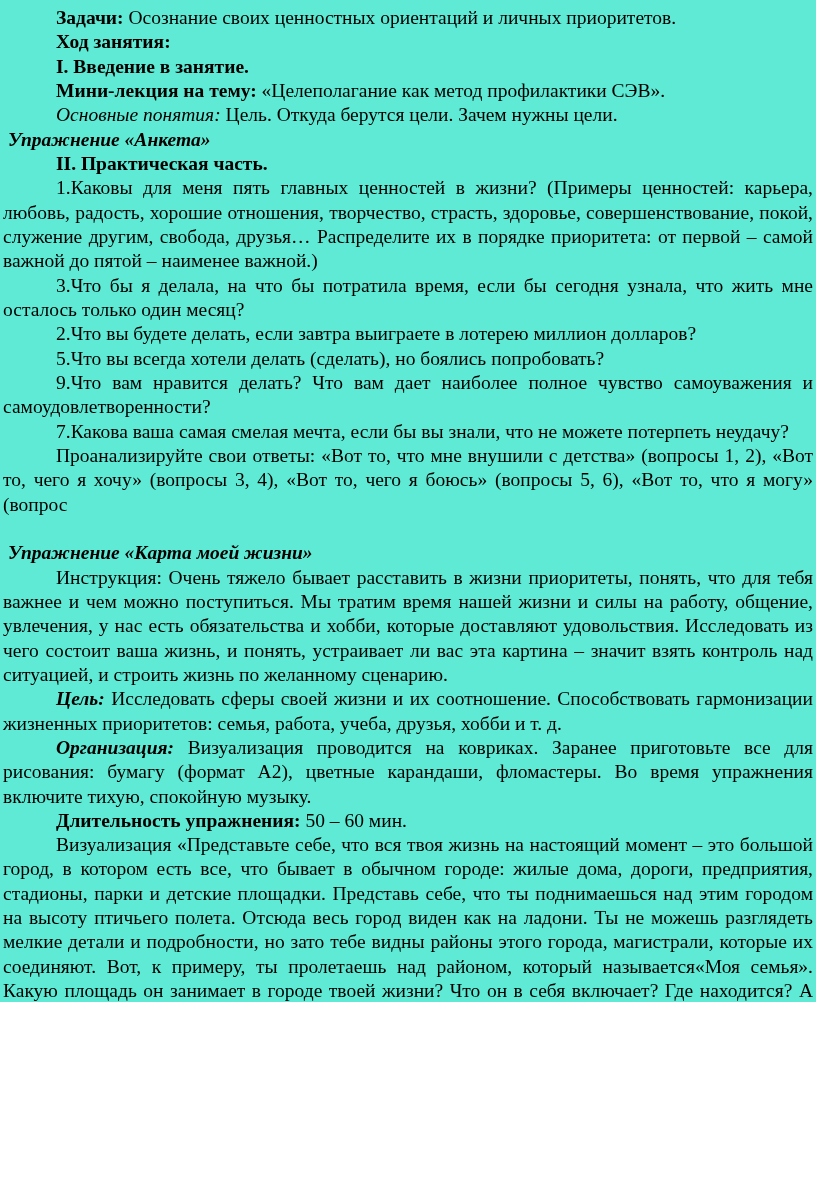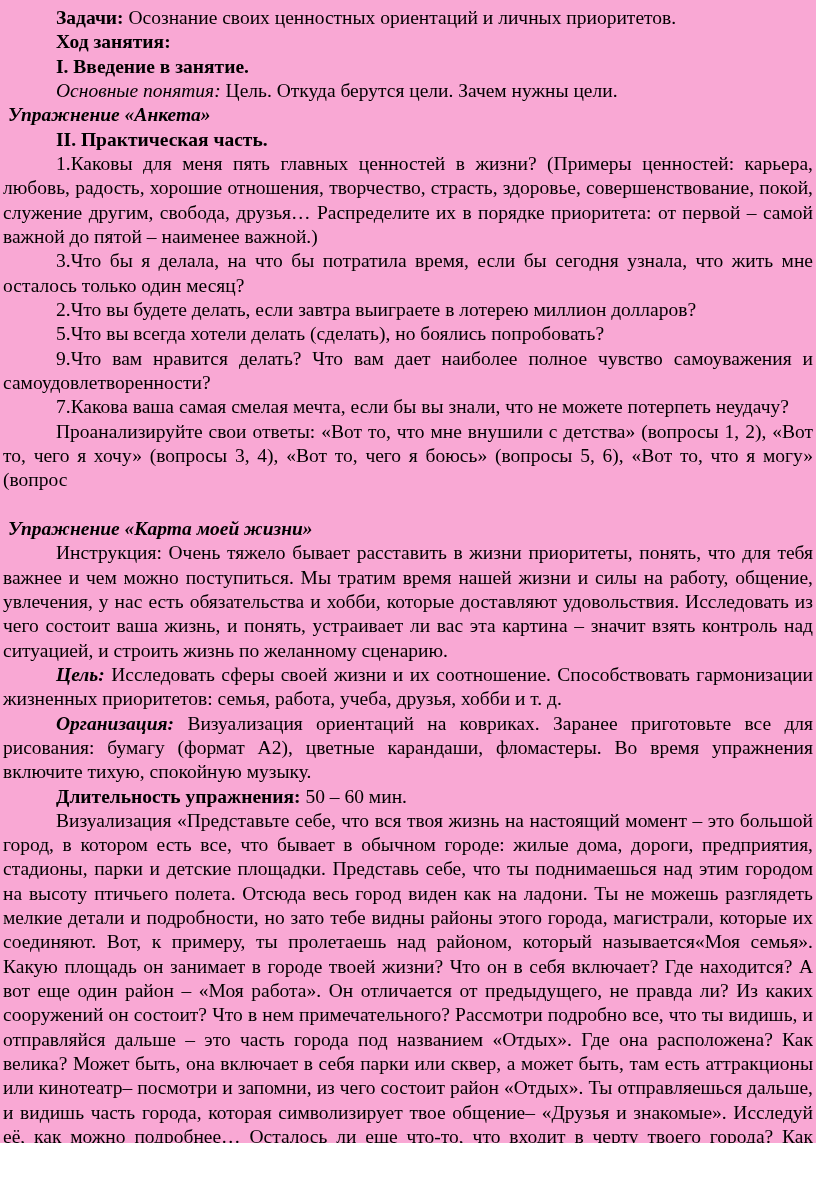--- a/index.html
+++ b/index.html
@@ -3,23 +3,23 @@
 <meta charset="utf-8">
 <style>
   html, body {
     margin: 0;
     padding: 0;
     background: #ffffff;
   }
   .page {
     position: relative;
     width: 816px;
-    height: 1143px;
+    height: 1002px;
     margin: 0;
-    background: #f9a8d4;
+    background: #5eead4;
     overflow: hidden;
     color: #000000;
   }
   .doc {
     padding: 6px 3px 0 3px;
     font-family: "Liberation Serif", "DejaVu Serif", serif;
     font-size: 19.5px;
     line-height: 24.33px;
     text-align: justify;
     color: #000000;
@@ -35,31 +35,32 @@
   .i  { font-style: italic; }
 </style>
 </head>
 <body>
 
 <div class="page">
   <div class="doc">
       <p class="para"><span class="b">Задачи: </span><span>Осознание своих ценностных ориентаций и личных приоритетов.</span></p>
       <p class="para"><span class="b">Ход занятия:</span></p>
       <p class="para"><span class="b">I. Введение в занятие.</span></p>
+      <p class="para"><span class="b">Мини-лекция на тему: </span><span>«Целеполагание как метод профилактики СЭВ».</span></p>
       <p class="para"><span class="i">Основные понятия: </span><span>Цель. Откуда берутся цели. Зачем нужны цели.</span></p>
       <p class="para indent-small"><span class="b i">Упражнение «Анкета»</span></p>
       <p class="para"><span class="b">II. Практическая часть.</span></p>
       <p class="para"><span>1.Каковы для меня пять главных ценностей в жизни? (Примеры ценностей: карьера, любовь, радость, хорошие отношения, творчество, страсть, здоровье, совершенствование, покой, служение другим, свобода, друзья… Распределите их в порядке приоритета: от первой – самой важной до пятой – наименее важной.)</span></p>
       <p class="para"><span>3.Что бы я делала, на что бы потратила время, если бы сегодня узнала, что жить мне осталось только один месяц?</span></p>
       <p class="para"><span>2.Что вы будете делать, если завтра выиграете в лотерею миллион долларов?</span></p>
       <p class="para"><span>5.Что вы всегда хотели делать (сделать), но боялись попробовать?</span></p>
       <p class="para"><span>9.Что вам нравится делать? Что вам дает наиболее полное чувство самоуважения и самоудовлетворенности?</span></p>
       <p class="para"><span>7.Какова ваша самая смелая мечта, если бы вы знали, что не можете потерпеть неудачу?</span></p>
       <p class="para"><span>Проанализируйте свои ответы: «Вот то,  что мне внушили с детства» (вопросы 1, 2), «Вот то, чего я хочу» (вопросы 3, 4), «Вот то, чего я боюсь» (вопросы 5, 6), «Вот то, что я могу» (вопрос</span></p>
       <p class="para indent-none">&nbsp;</p>
       <p class="para indent-small"><span class="b i">Упражнение «Карта моей жизни»</span></p>
       <p class="para"><span>Инструкция: Очень тяжело бывает расставить в жизни приоритеты, понять, что для тебя важнее и чем можно поступиться. Мы тратим время нашей жизни и силы на работу, общение, увлечения, у нас есть обязательства и хобби, которые доставляют удовольствия. Исследовать из чего состоит ваша жизнь, и понять, устраивает ли вас эта картина – значит взять контроль над ситуацией, и строить жизнь по желанному сценарию.</span></p>
       <p class="para"><span class="b i">Цель: </span><span>Исследовать сферы своей жизни и их соотношение. Способствовать гармонизации жизненных приоритетов: семья, работа, учеба, друзья, хобби и т. д.</span></p>
-      <p class="para"><span class="b i">Организация: </span><span>Визуализация ориентаций на ковриках. Заранее приготовьте все для рисования: бумагу (формат А2), цветные карандаши, фломастеры. Во время упражнения включите тихую, спокойную музыку.</span></p>
+      <p class="para"><span class="b i">Организация: </span><span>Визуализация проводится на ковриках. Заранее приготовьте все для рисования: бумагу (формат А2), цветные карандаши, фломастеры. Во время упражнения включите тихую, спокойную музыку.</span></p>
       <p class="para"><span class="b">Длительность упражнения: </span><span>50 – 60 мин.</span></p>
       <p class="para"><span>Визуализация «Представьте себе, что  вся твоя жизнь на настоящий момент – это большой город, в котором есть все, что бывает в обычном городе: жилые дома, дороги, предприятия, стадионы, парки и детские площадки. Представь себе, что ты поднимаешься над этим городом на высоту птичьего полета. Отсюда весь город виден как на ладони. Ты не можешь разглядеть мелкие детали и подробности, но зато тебе видны районы этого города, магистрали, которые их соединяют. Вот, к примеру, ты пролетаешь над районом, который называется«Моя семья». Какую площадь он занимает в городе твоей жизни? Что он в себя включает? Где находится? А вот еще один район – «Моя работа». Он отличается от предыдущего, не правда ли? Из каких сооружений он состоит? Что в нем примечательного? Рассмотри подробно все, что ты видишь, и отправляйся дальше – это часть города под названием «Отдых». Где она расположена? Как велика? Может быть, она включает в себя парки или сквер, а может быть, там есть аттракционы или кинотеатр– посмотри и запомни, из чего состоит район «Отдых». Ты отправляешься дальше, и видишь часть города, которая символизирует твое общение– «Друзья и знакомые». Исследуй её, как можно подробнее… Осталось ли еще что-то, что входит в черту твоего города? Как называются эти части? Какие они по размеру? А теперь обрати внимание, как соединены между собой районы – дороги, мосты, переходы? Что находится в центре города, а что на периферии? Какие наиболее примечательные сооружения есть в твоем городе? Может быть здесь есть стадионы или зоопарк, памятники, фонтаны, театры, предприятия, больницы, магазины… Где они расположены? Ты видишь город своей жизни – он лежит как на ладони. Какие чувства вызывает у тебя это зрелище? Что бы тебе хотелось изменить в этом городе? Что нового хотелось бы построить? В какую</span></p>
     </div>
 </div>
 
 </body></html>

